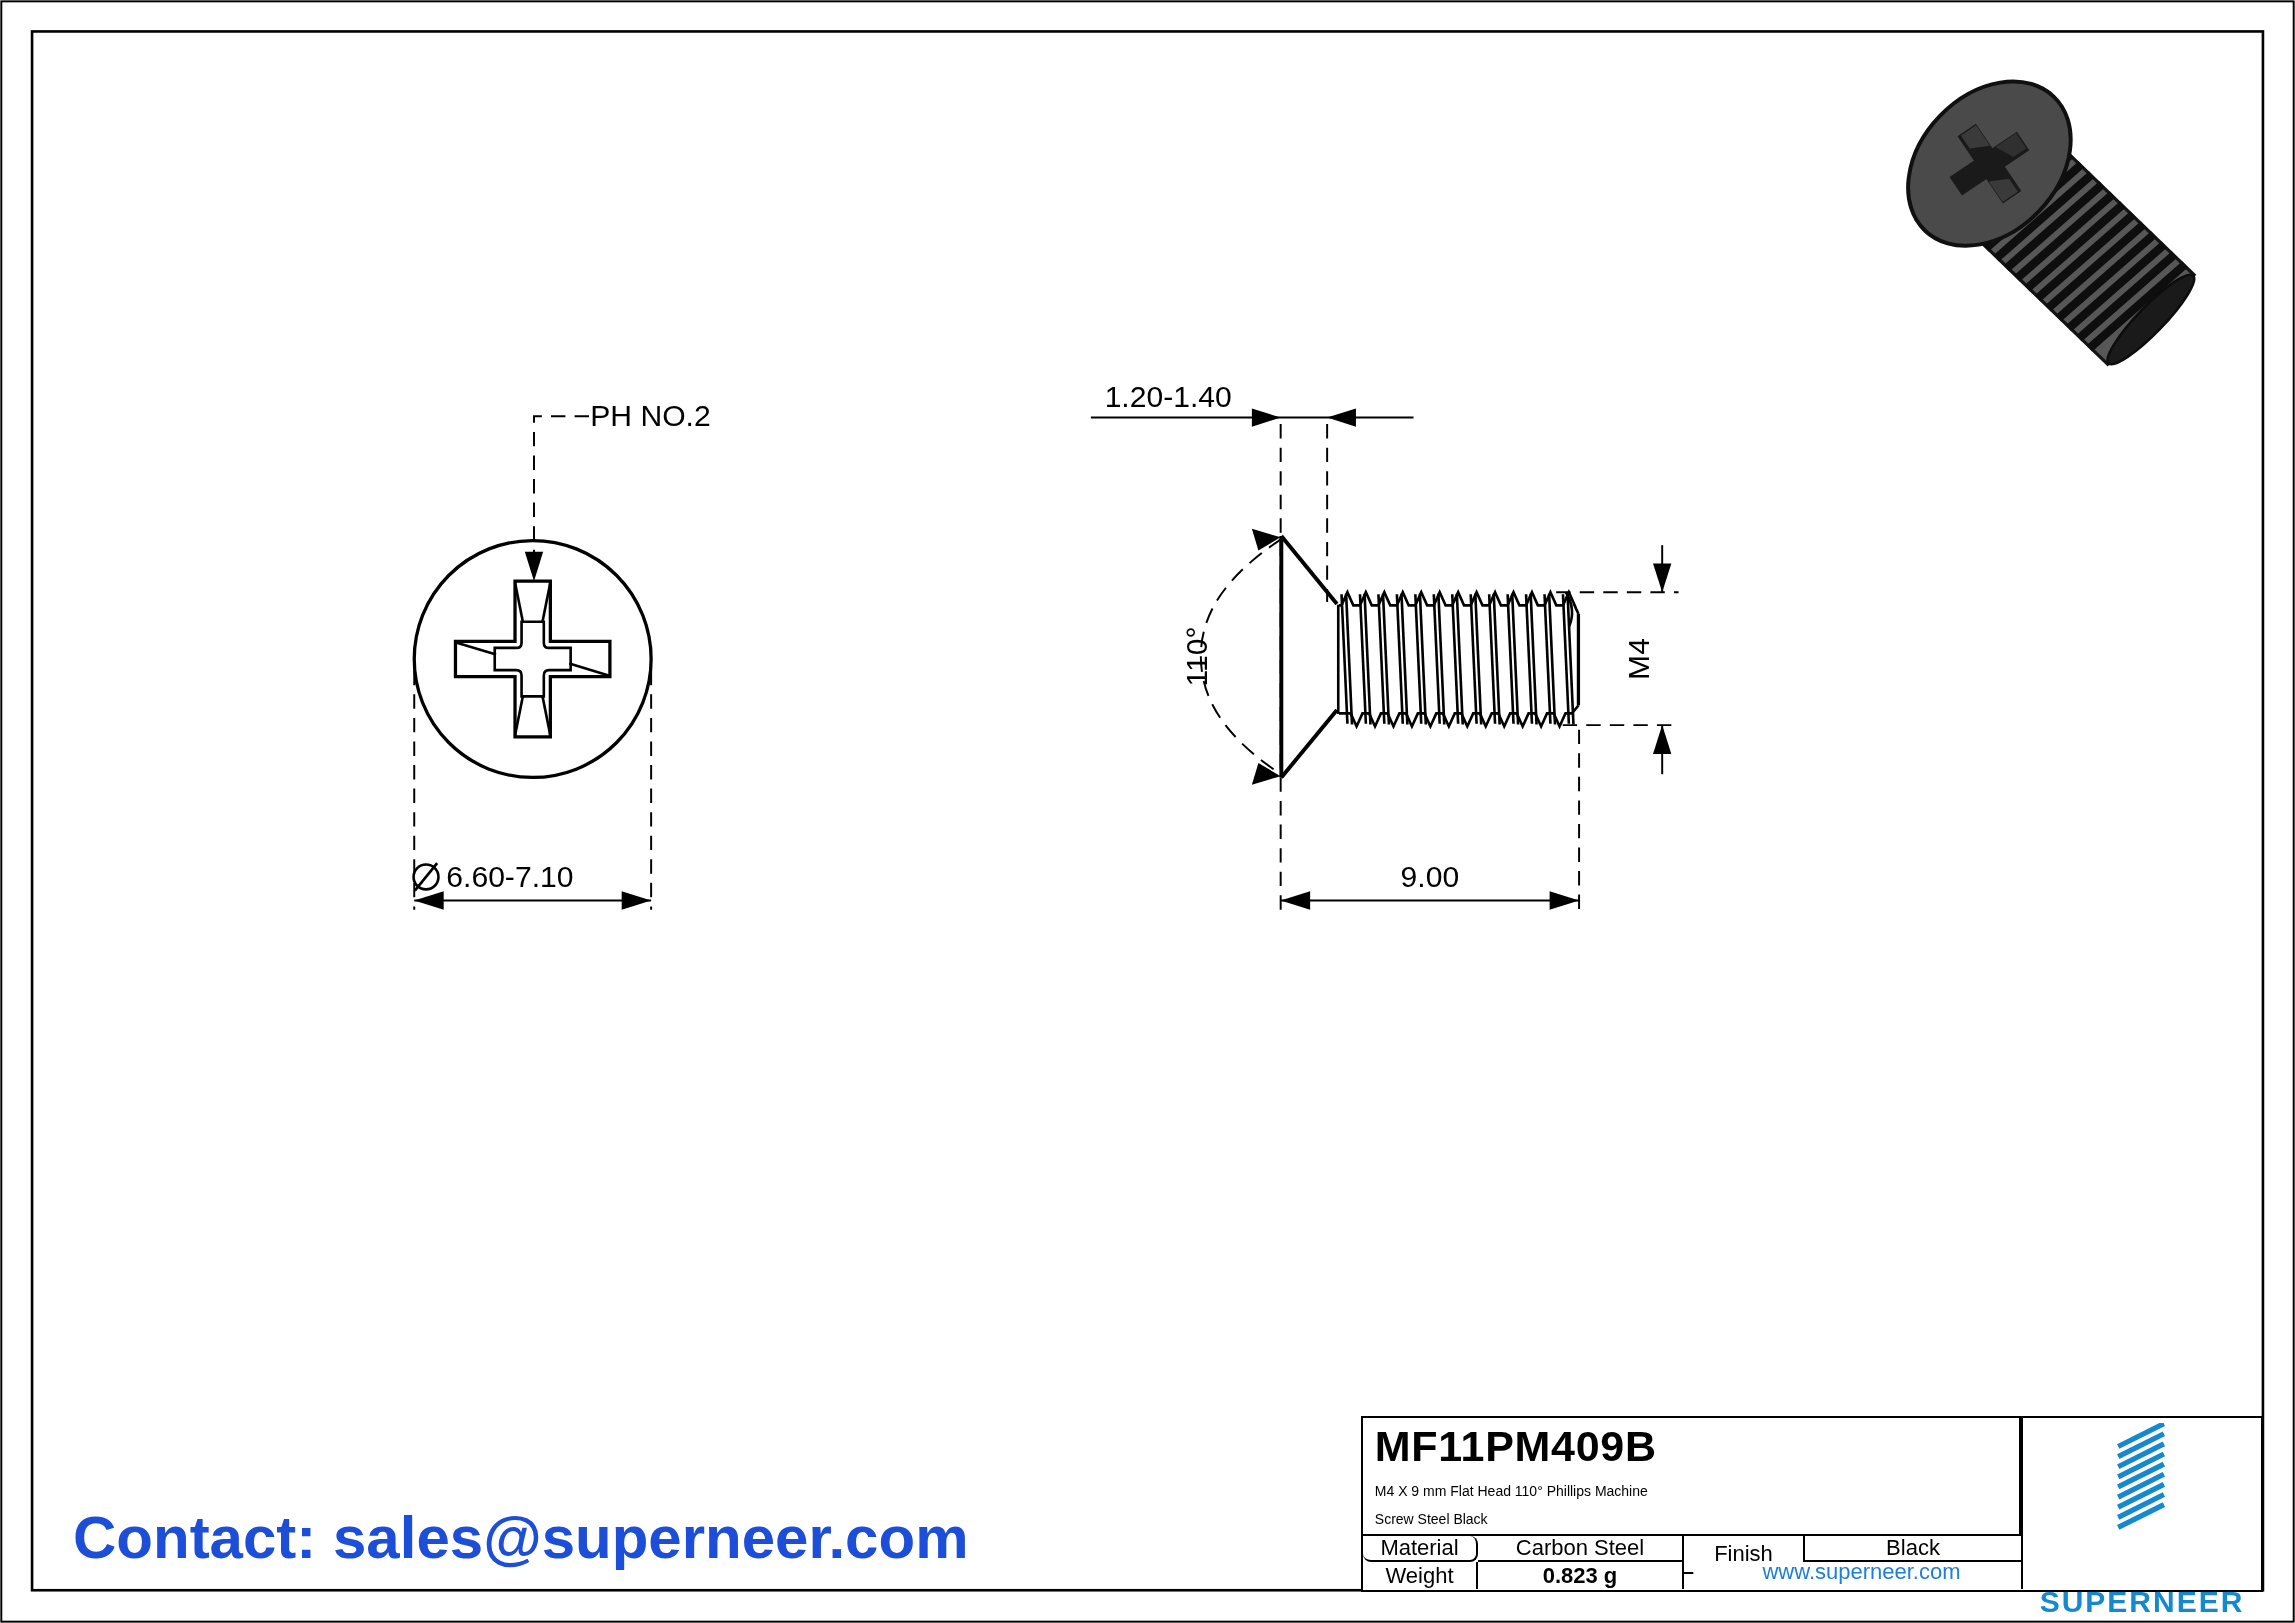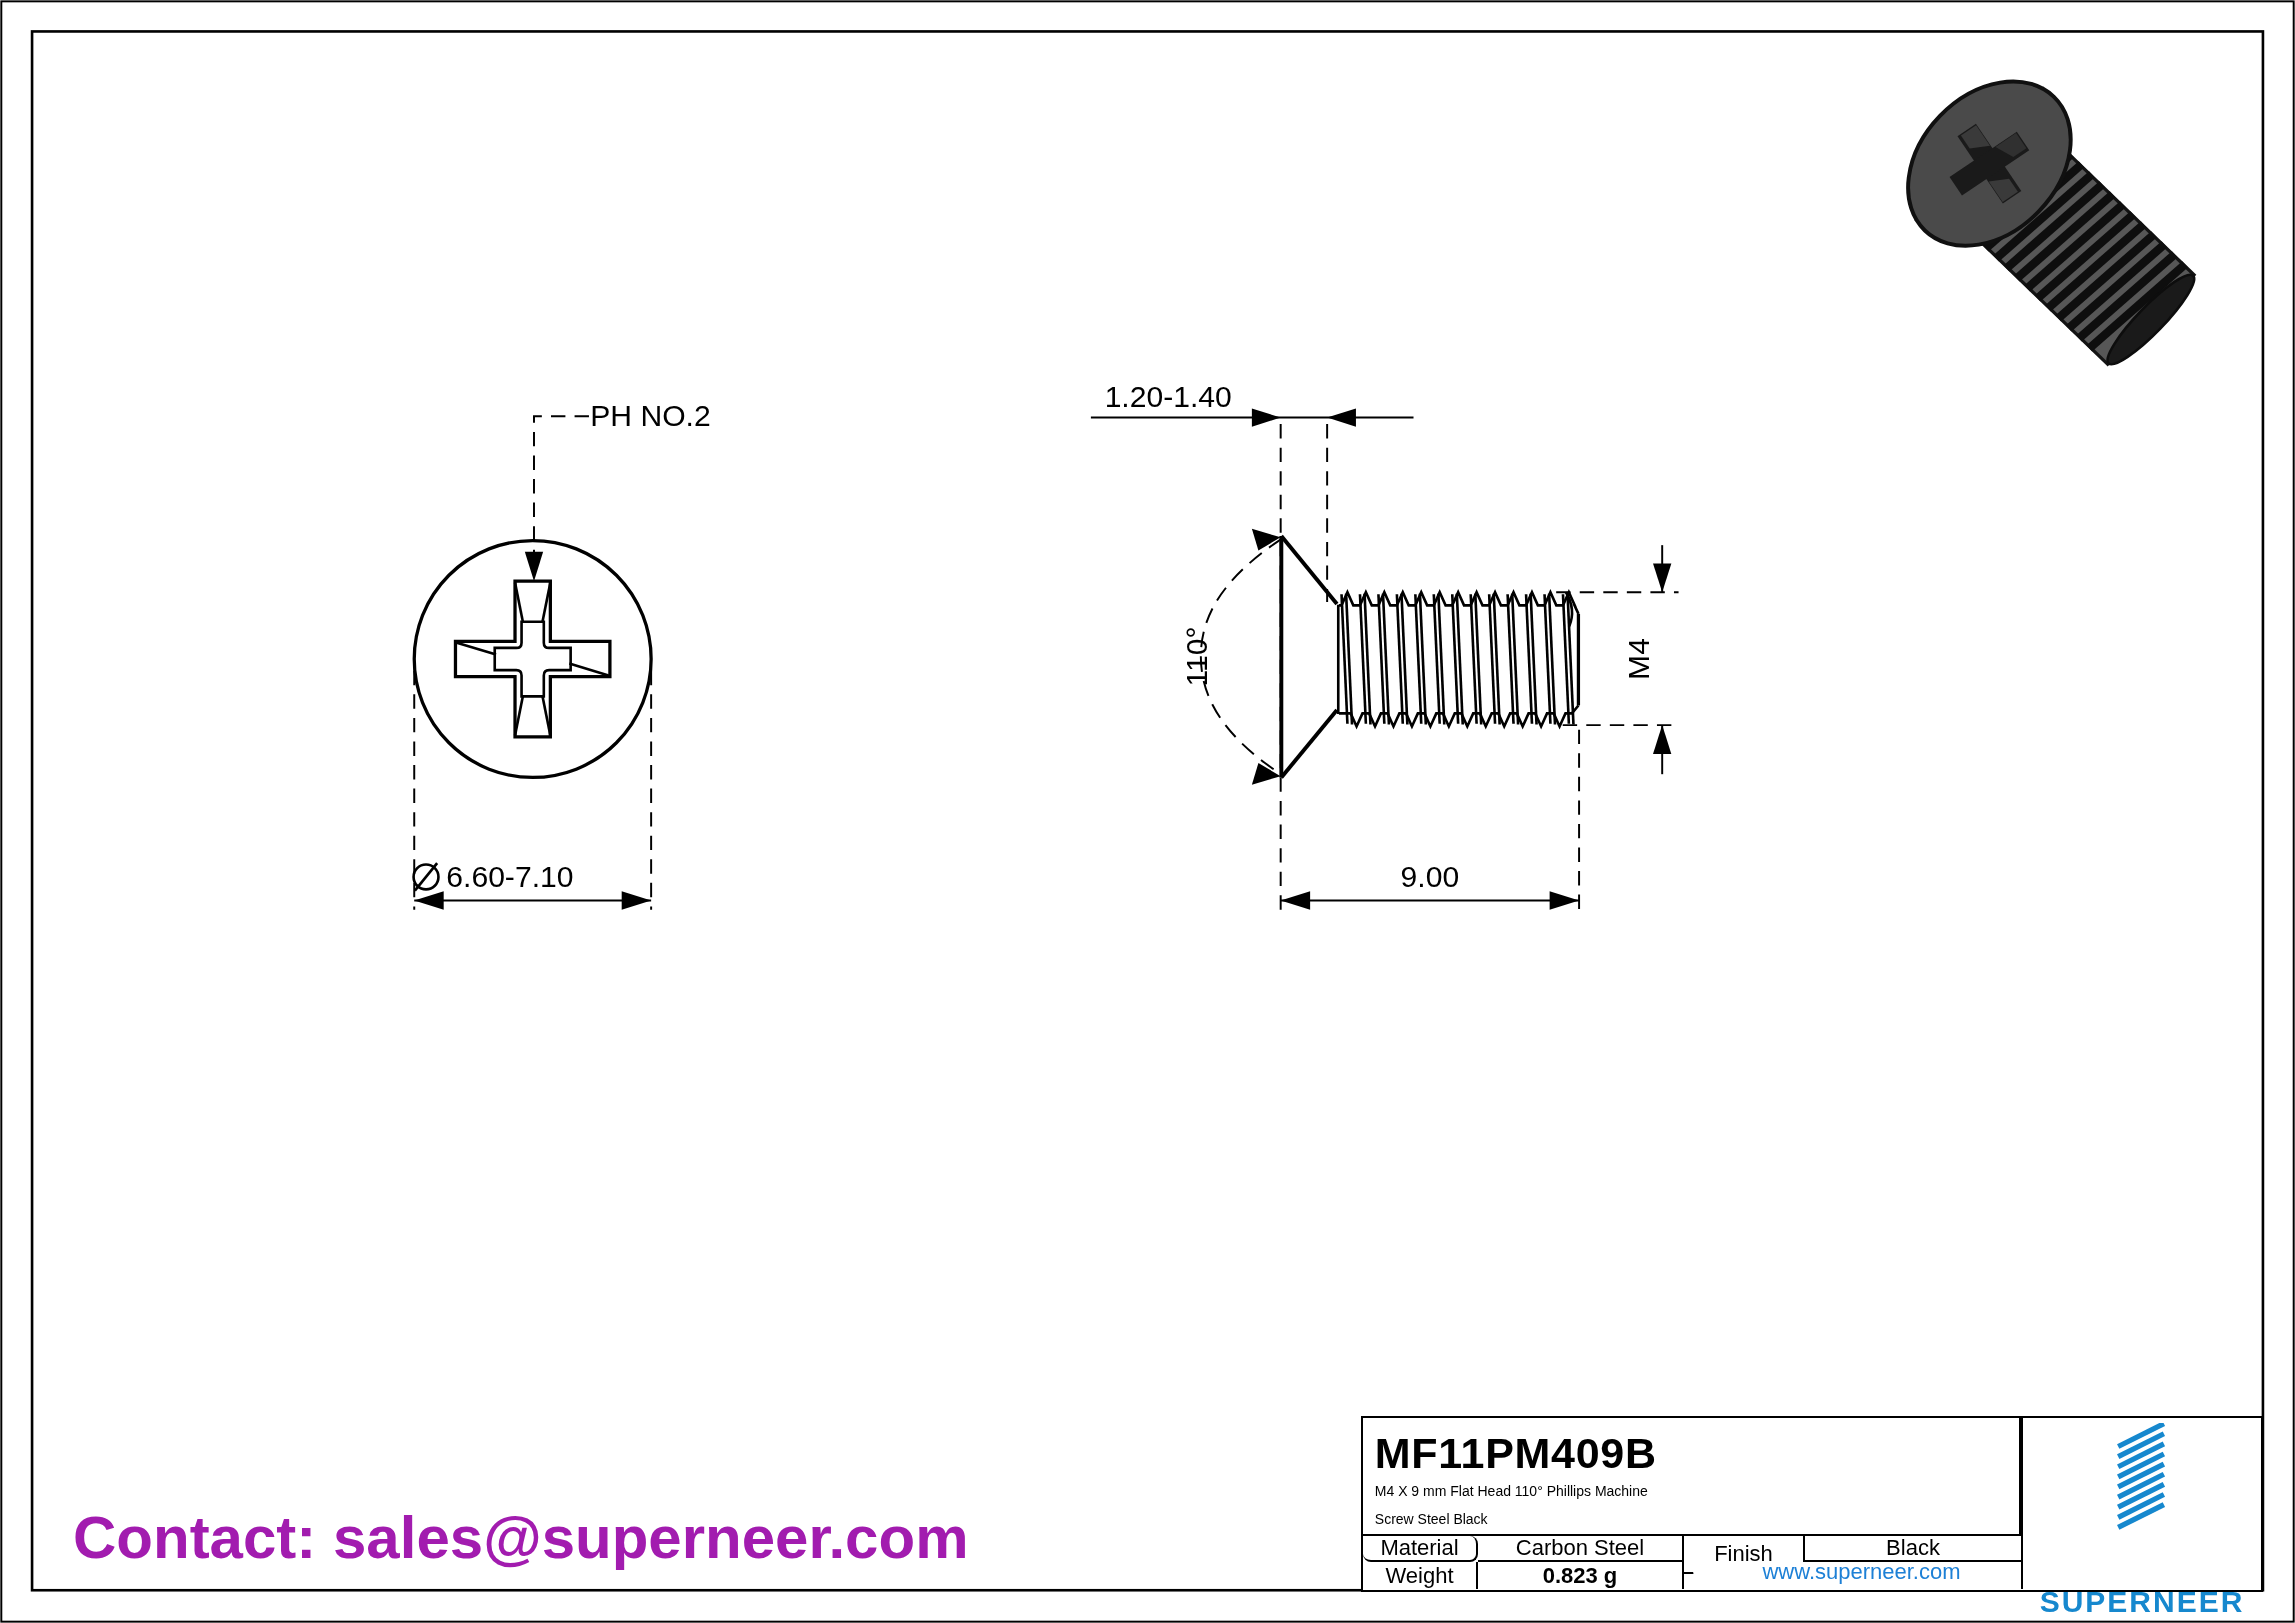--- a/index.html
+++ b/index.html
@@ -1,26 +1,26 @@
 <!DOCTYPE html>
 <html style="font-size:10.5px"><head>
 <meta charset="utf-8">
 <style>
   html,body{margin:0;padding:0;background:#fff;}
   #page{position:relative;width:2295px;height:1623px;background:#ffffff;overflow:hidden;
         font-family:"Liberation Sans", sans-serif;color:#000;}
   .abs{position:absolute;box-sizing:border-box;}
-  #contact-line{left:73px;top:1503px;font-size:60px;font-weight:600;letter-spacing:0px;color:#a21caf;}
+  #contact-line{left:73px;top:1503px;font-size:60px;font-weight:600;letter-spacing:0px;color:#1d4ed8;}
   
   #title-block{left:1361px;top:1416px;width:902px;height:176px;border:2.6px solid #000;background:#fff;}
   .tb-cell{position:absolute;box-sizing:border-box;display:flex;align-items:center;justify-content:center;
            font-size:22px;color:#000;background:#fff;}
   #tb-title-area{left:0;top:0;width:658px;height:118px;border-right:2px solid #000;border-bottom:2px solid #000;
                  display:block;}
-  #tb-part-number{position:absolute;left:11.8px;top:11px;font-size:43px;font-weight:bold;letter-spacing:0.7px;}
+  #tb-part-number{position:absolute;left:11.8px;top:4px;font-size:43px;font-weight:bold;letter-spacing:0.7px;}
   #tb-desc{position:absolute;left:11.8px;top:60px;font-size:14px;line-height:27.5px;width:628px;}
   #tb-mat-label   {left:0;    top:118px;width:115px;height:26px;border-right:2px solid #000;border-bottom:2px solid #000;border-radius:8px;}
   #tb-mat-value   {left:115px;top:118px;width:206px;height:26px;border-right:2px solid #000;border-bottom:2px solid #000;}
   #tb-finish-label{left:321px;top:118px;width:121px;height:38px;border-right:2px solid #000;border-bottom:2px solid #000;}
   #tb-finish-value{left:442px;top:118px;width:216px;height:26px;border-bottom:2px solid #000;}
   #tb-weight-label{left:0;    top:144px;width:115px;height:27px;border-right:2px solid #000;}
   #tb-weight-value{left:115px;top:144px;width:206px;height:27px;border-right:2px solid #000;font-weight:bold;}
   #tb-website-cell{left:330px;top:144px;width:337px;height:19px;border-radius:10px;}
   #tb-website-cell a{text-decoration:none;}
   #tb-logo-cell{left:658px;top:0;width:240px;height:171px;border-left:2px solid #000;display:block;}

